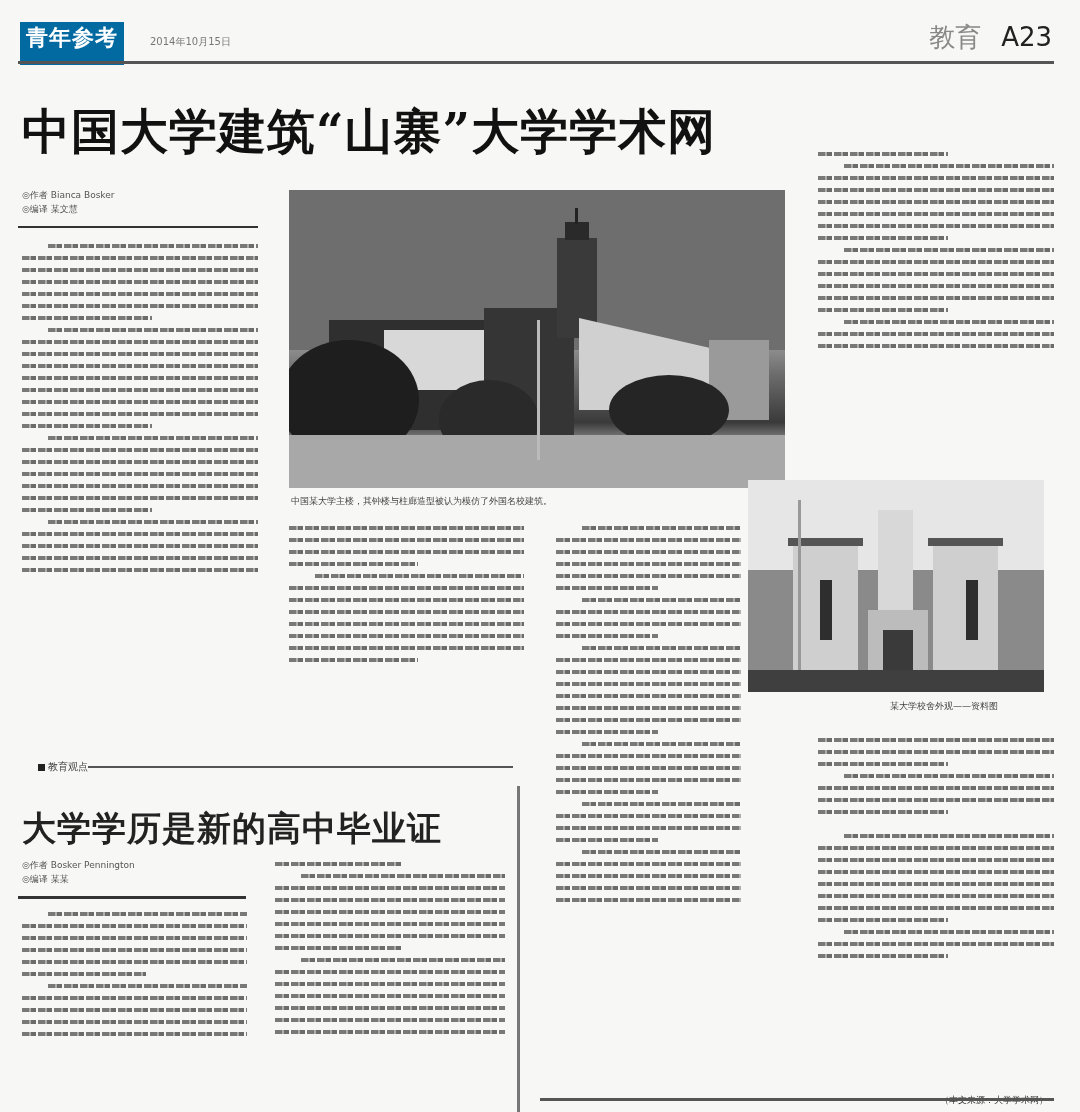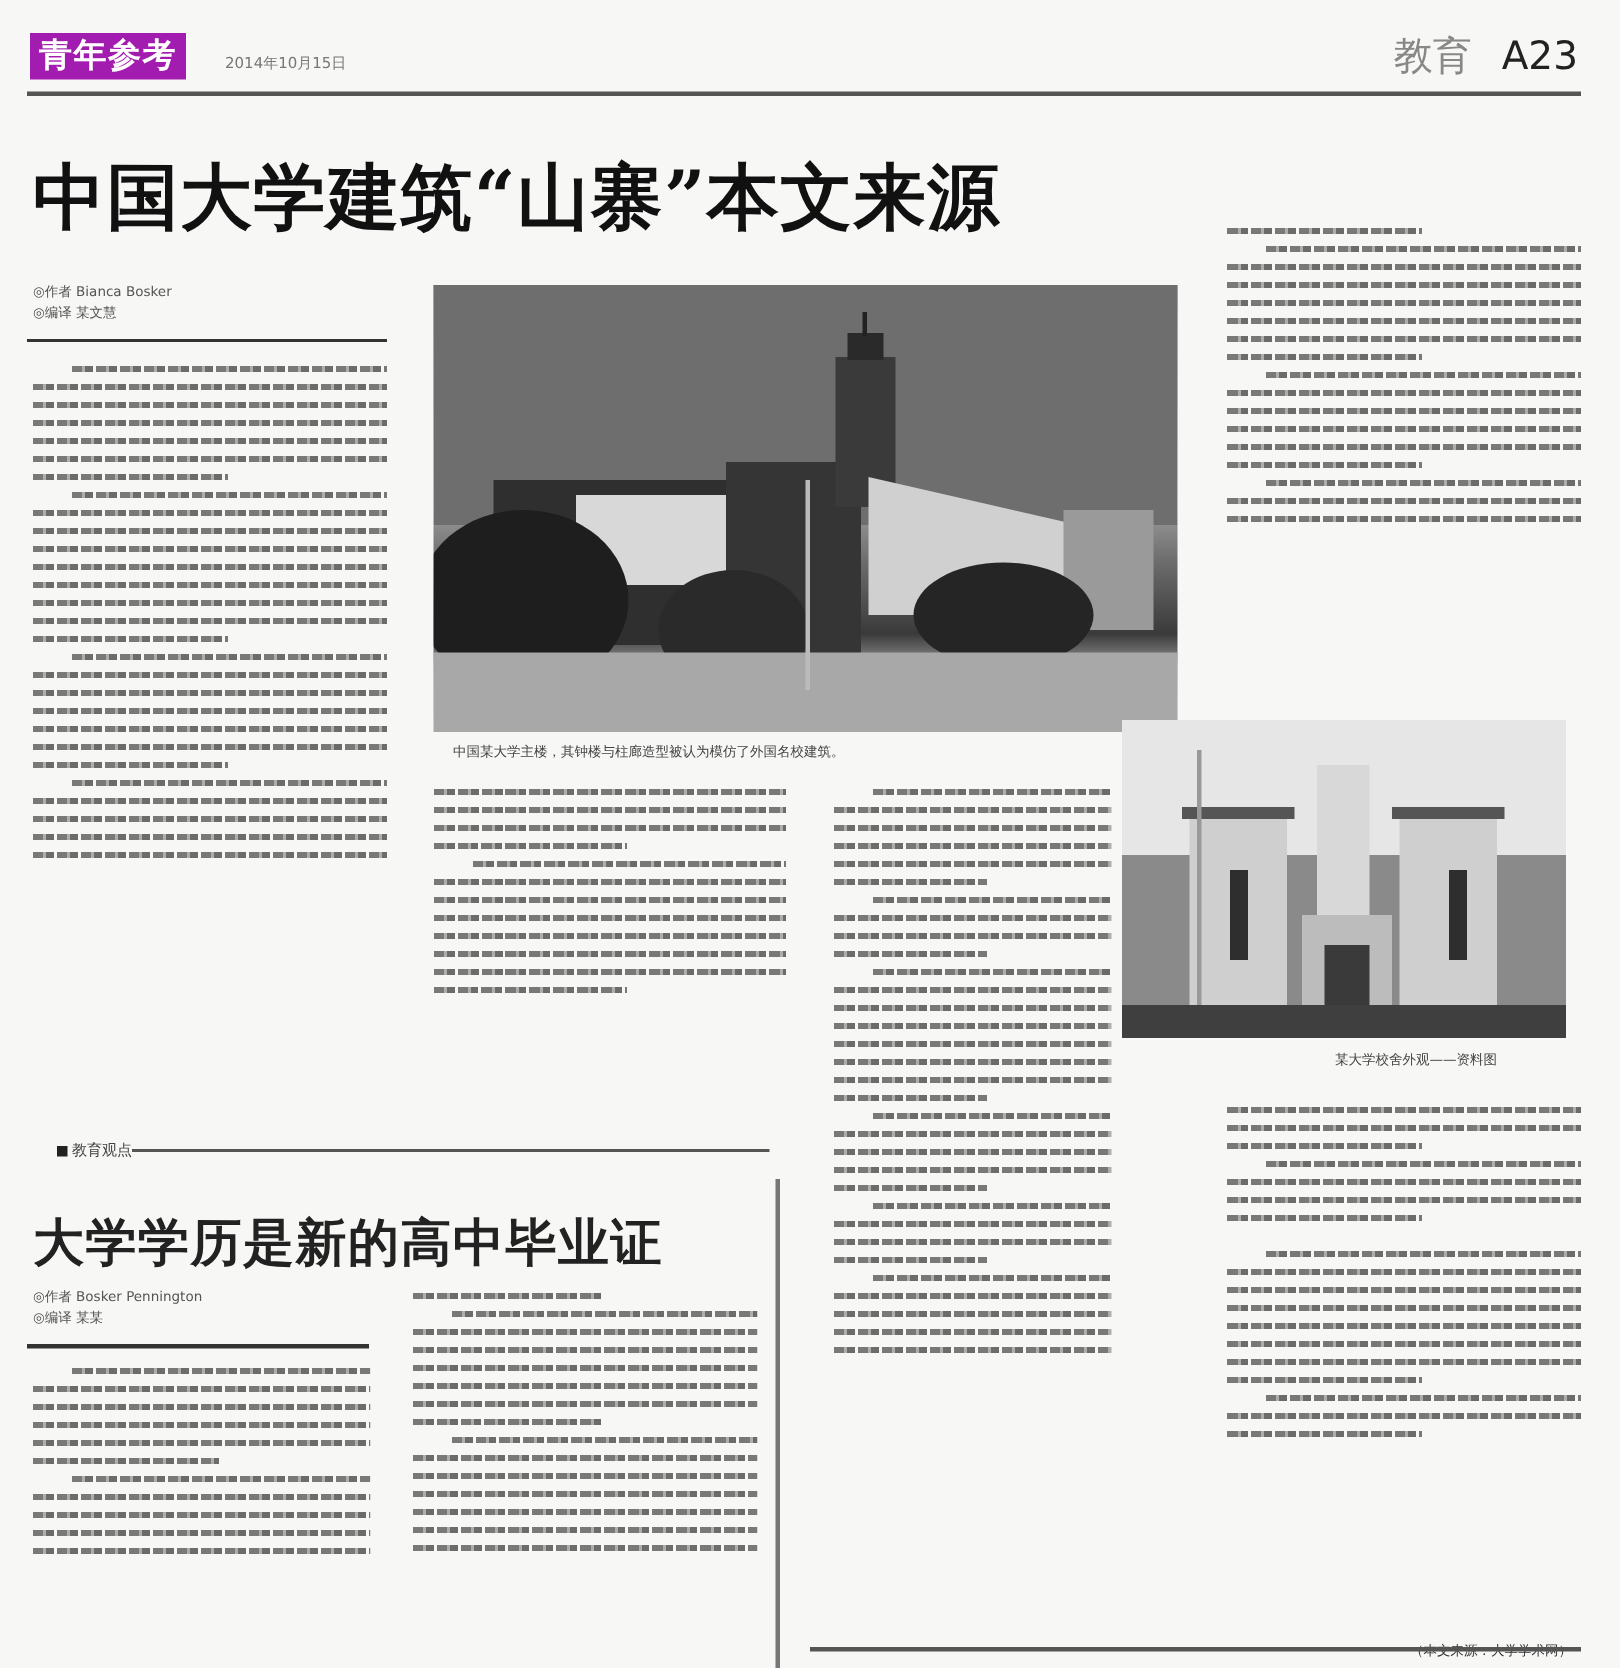--- a/index.html
+++ b/index.html
@@ -1,20 +1,20 @@
 <!DOCTYPE html>
 <html><head>
 <meta charset="utf-8">
 <style>
   html, body { margin:0; padding:0; }
   body { width:1080px; height:1112px; background:#f7f7f5; position:relative; overflow:hidden;
          font-family:"DejaVu Serif", serif; color:#222; }
   .abs { position:absolute; }
   
-  .masthead { left:20px; top:22px; height:31px; background:#a21caf; color:#fff; padding:0 6px;
+  .masthead { left:20px; top:22px; height:43px; background:#0369a1; color:#fff; padding:0 6px;
               font-family:"DejaVu Sans", sans-serif; font-weight:bold; font-size:22px; line-height:31px; letter-spacing:1px; }
   .date { left:150px; top:35px; font-family:"DejaVu Sans", sans-serif; font-size:10px; color:#777; }
   .section { right:28px; top:20px; font-family:"DejaVu Sans", sans-serif; font-size:26px; color:#888; }
   .section .pg { color:#222; margin-left:20px; }
   .hrule { left:18px; width:1036px; top:61px; height:3px; background:#555; }
   .headline { left:22px; top:100px; font-family:"DejaVu Serif", serif; font-weight:bold; font-size:48px; letter-spacing:1px; color:#111; }
   .byline { font-family:"DejaVu Sans", sans-serif; font-size:9px; color:#555; line-height:14px; }
   .byrule { height:2px; background:#333; }
   
   .col { overflow:hidden; }
@@ -37,21 +37,21 @@
 </head>
 <body>
 
 <div class="abs masthead">青年参考</div>
 <div class="abs date">2014年10月15日</div>
 <div class="abs section">
   <span>教育</span><span class="pg">A23</span>
 </div>
 <div class="abs hrule"></div>
 
-<div class="abs headline">中国大学建筑“山寨”本文来源</div>
+<div class="abs headline">中国大学建筑“山寨”大学学术网</div>
 
 <div class="abs byline" style="left:22px;top:188px;">
   <div><span>◎作者</span> <span>Bianca Bosker</span></div>
   <div><span>◎编译</span> <span>某文慧</span></div>
 </div>
 <div class="abs byrule" style="left:18px;top:226px;width:240px;"></div>
 
 <div class="abs col" style="left:22px;top:244px;width:236px;height:495px;">
   <div class="line ind"></div>
     <div class="line"></div>
@@ -94,21 +94,21 @@
     <rect x="286" y="18" width="3" height="16" fill="#222"></rect>
     <polygon points="290,128 430,160 430,220 290,220" fill="#d0d0d0"></polygon>
     <rect x="420" y="150" width="60" height="80" fill="#9a9a9a"></rect>
     <ellipse cx="60" cy="210" rx="70" ry="60" fill="#1e1e1e"></ellipse>
     <ellipse cx="200" cy="230" rx="50" ry="40" fill="#2a2a2a"></ellipse>
     <ellipse cx="380" cy="220" rx="60" ry="35" fill="#252525"></ellipse>
     <rect x="0" y="245" width="496" height="53" fill="#a8a8a8"></rect>
     <rect x="248" y="130" width="3" height="140" fill="#bbb"></rect>
   </svg>
 </div>
-<div class="abs caption" style="left:302px;top:495px;">中国某大学主楼，其钟楼与柱廊造型被认为模仿了外国名校建筑。</div>
+<div class="abs caption" style="left:291px;top:495px;">中国某大学主楼，其钟楼与柱廊造型被认为模仿了外国名校建筑。</div>
 
 <div class="abs col" style="left:289px;top:526px;width:235px;height:220px;">
   <div class="line"></div>
     <div class="line"></div>
     <div class="line"></div>
     <div class="line short"></div>
   <div class="line ind"></div>
     <div class="line"></div>
     <div class="line"></div>
     <div class="line"></div>

